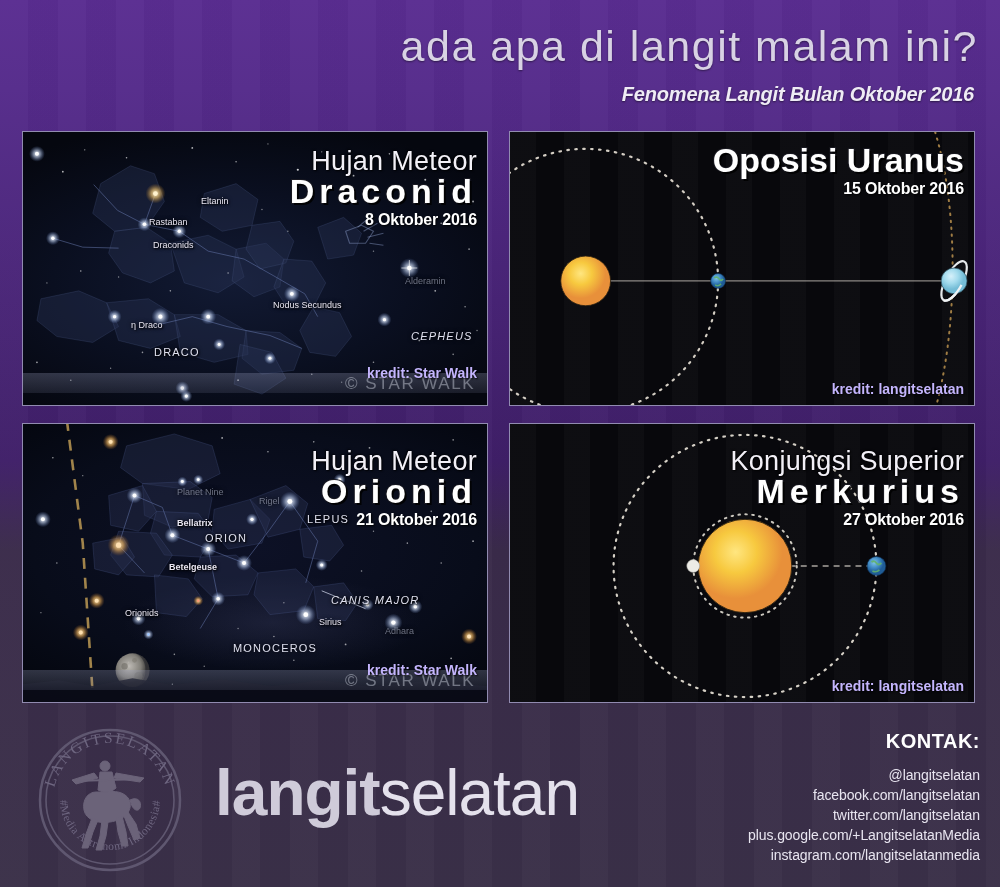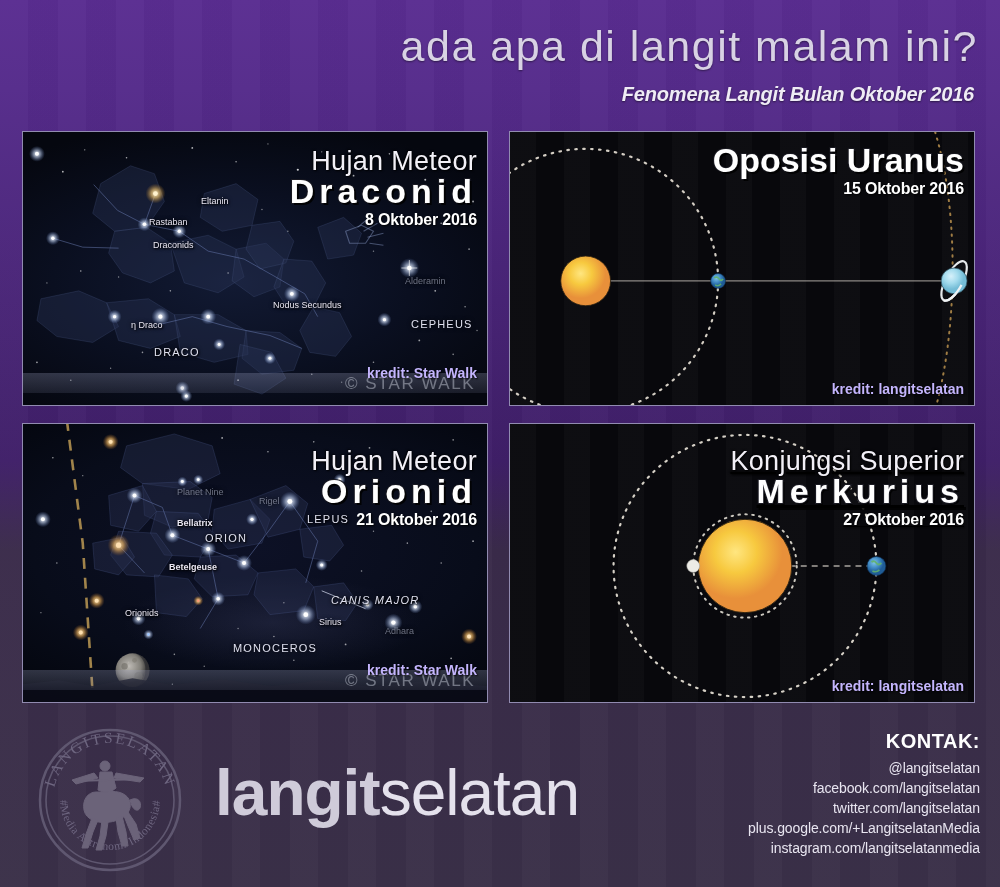--- a/index.html
+++ b/index.html
@@ -115,21 +115,21 @@
   }
   .ptitle .line2.spaced { letter-spacing: 5px; }
   .ptitle .line3 {
     font-size: 16px; font-weight: bold; color: #ffffff;
     margin-top: 0px; letter-spacing: -0.2px;
     text-shadow: 1px 1px 2px rgba(0,0,0,0.95);
   }
   #t-draconid  { top: 14px; }
   #t-uranus    { top: 14px; }
   #t-orionid   { top: 22px; }
-  #t-merkurius { top: 22px; text-decoration: underline; }
+  #t-merkurius { top: 22px; }
 
   .pcredit {
     position: absolute; right: 10px; bottom: 24px;
     font-size: 14px; font-weight: bold; color: #c4b5fd;
     text-shadow: 1px 1px 2px rgba(0,0,0,0.9);
     z-index: 5; white-space: nowrap;
   }
   .pcredit.low { bottom: 8px; }
 
   
@@ -164,21 +164,21 @@
   .brand {
     position: absolute; left: 215px; top: 44px;
     font-size: 64px; letter-spacing: -1px; white-space: nowrap;
   }
   .brand .b1 { font-weight: bold; color: #cfcbd9; }
   .brand .b2 { font-weight: 300; color: #e4e1ec; }
 
   .kontak { position: absolute; right: 20px; top: 18px; text-align: right; }
   .kontak-title {
     font-size: 20px; font-weight: bold; color: #ffffff;
-    letter-spacing: 0.5px; margin-bottom: 6px;
+    letter-spacing: 0.5px; margin-bottom: 13px;
   }
   .kontak-line {
     font-size: 14px; color: #e8e5f0; line-height: 1.42; letter-spacing: -0.1px;
     white-space: nowrap;
     text-align: right;
   }
 </style>
 </head>
 <body>
 
@@ -314,21 +314,21 @@
       <circle cx="164" cy="266" r="1.6" fill="#ffffff"></circle>
     </svg>
 
     <div class="slabel" style="left:178px;top:64px;">Eltanin</div>
     <div class="slabel" style="left:126px;top:85px;">Rastaban</div>
     <div class="slabel" style="left:130px;top:108px;">Draconids</div>
     <div class="slabel" style="left:250px;top:168px;">Nodus Secundus</div>
     <div class="slabel" style="left:108px;top:188px;">η Draco</div>
     <div class="slabel const" style="left:131px;top:214px;">DRACO</div>
     <div class="slabel dim" style="left:382px;top:144px;">Alderamin</div>
-    <div class="slabel dim const" style="left:388px;top:186px;">CEPHEUS</div>
+    <div class="slabel dim const" style="left:388px;top:198px;font-style:italic;">CEPHEUS</div>
 
     <div class="horizon"></div>
     <div class="sw-watermark">© STAR WALK</div>
 
     <div class="ptitle" id="t-draconid">
       <div class="line1">Hujan Meteor</div>
       <div class="line2 spaced">Draconid</div>
       <div class="line3">8 Oktober 2016</div>
     </div>
     <div class="pcredit">kredit: Star Walk</div>

